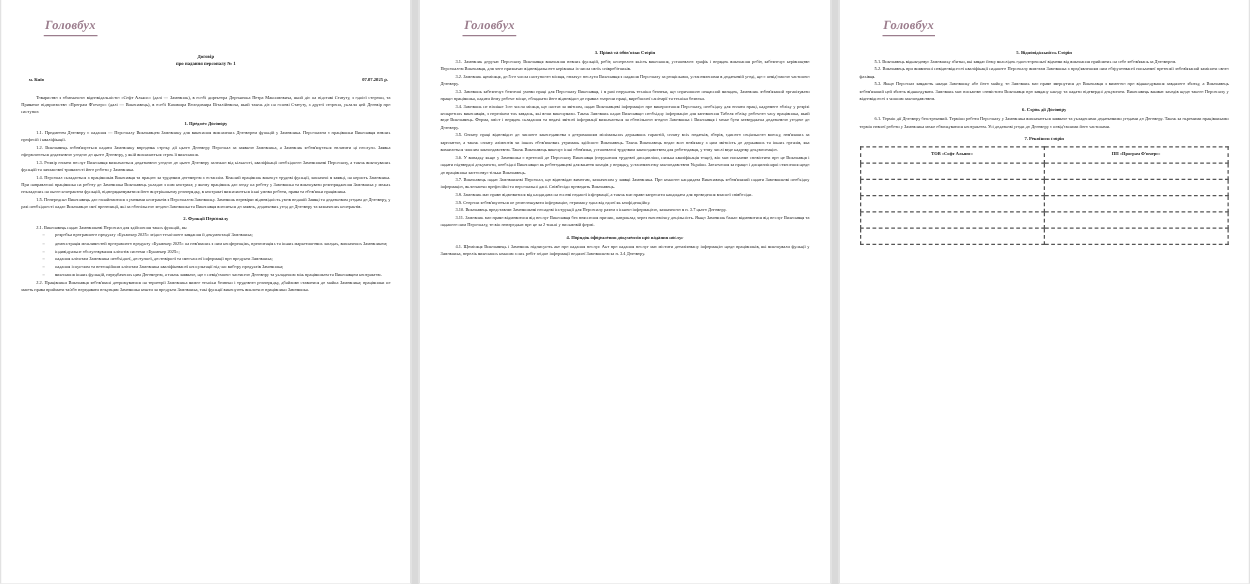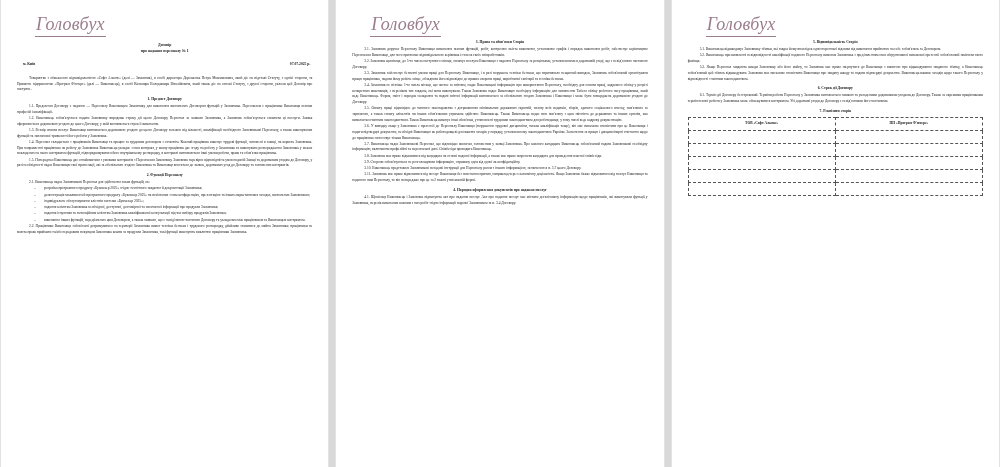--- a/index.html
+++ b/index.html
@@ -34,22 +34,22 @@
     border: 1px solid #e2e2e2;
     border-top: none;
     border-bottom: none;
   }
   .page:first-child { margin-left: 0px; }
 
   
   .logo {
     font-family: "Liberation Serif", "DejaVu Serif", serif;
     font-style: italic;
-    font-weight: 400;
-    font-size: 18px;
+    font-weight: 700;
+    font-size: 10px;
     color: #9b7d8d;
     letter-spacing: 0.2px;
     border-bottom: 1.1px solid #9b7d8d;
     display: inline-block;
     line-height: 1.15;
     padding: 0 1px 1px 1px;
     margin: 4px 0 0 18px;
     user-select: none;
   }
   .logo-wrap { height: 26px; }

